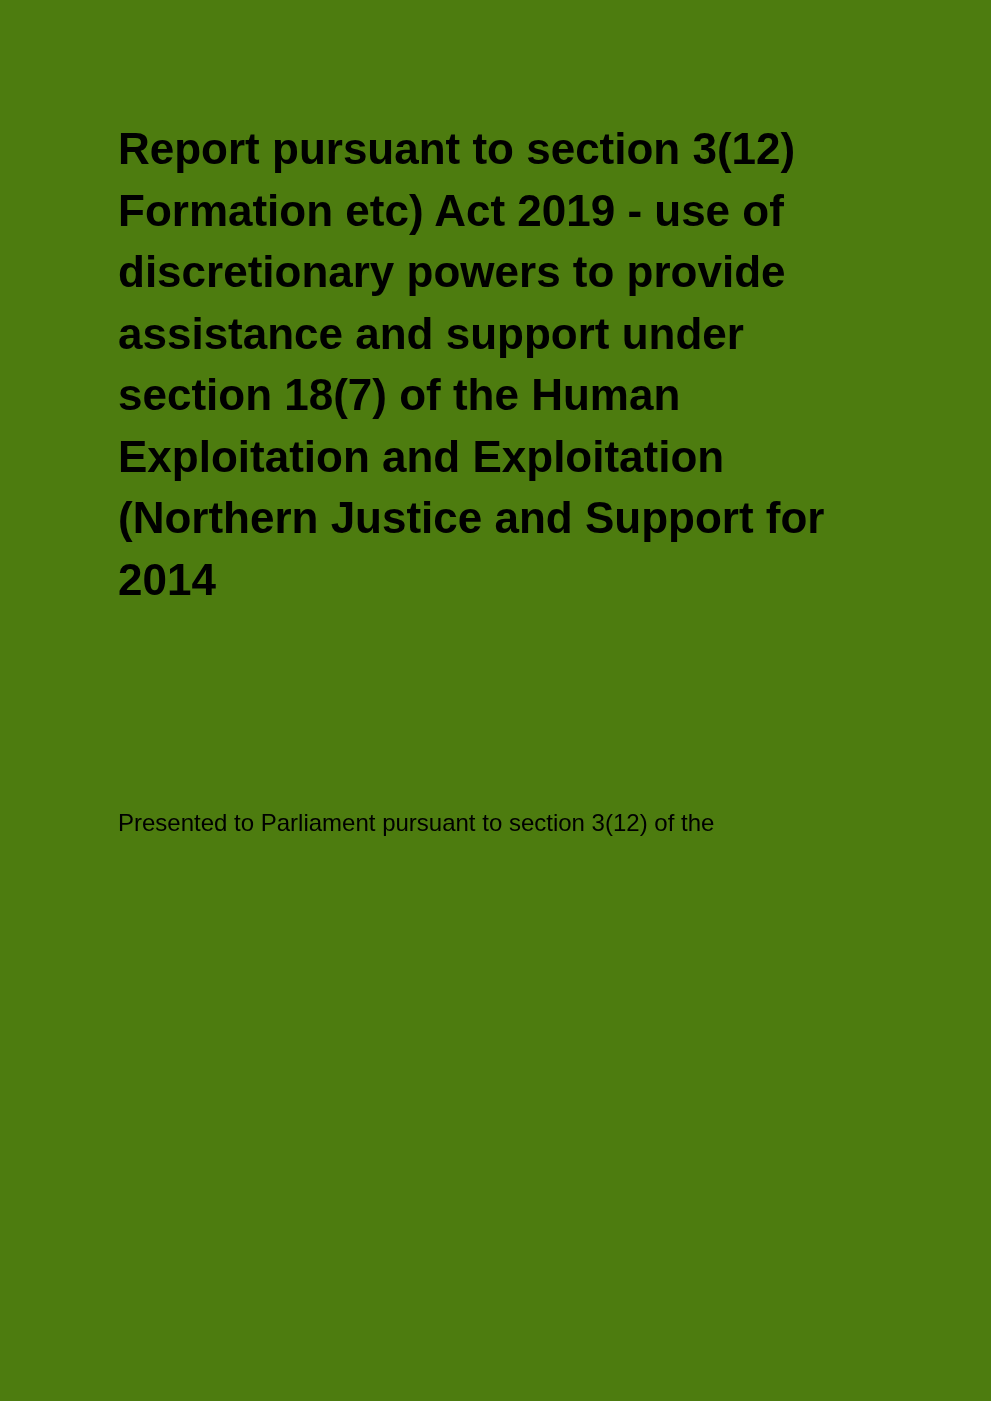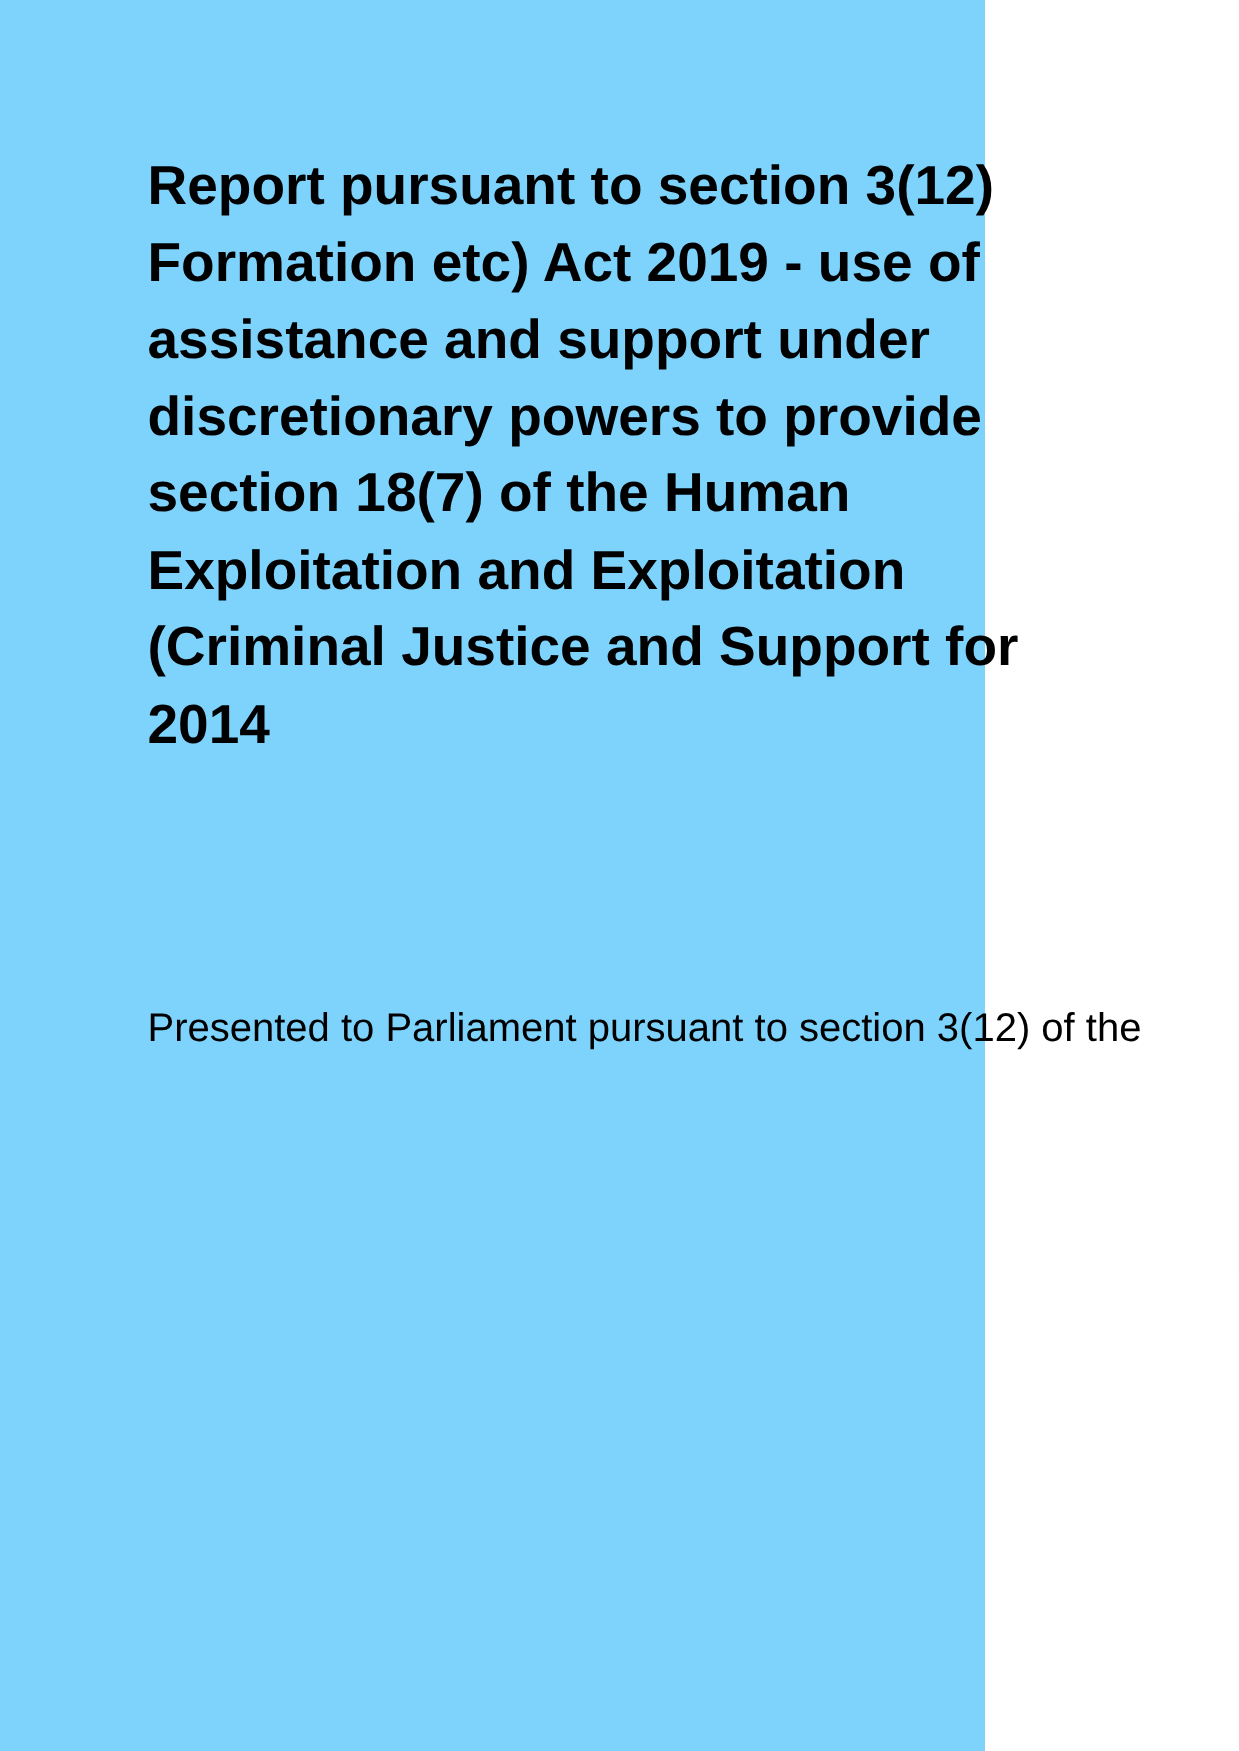--- a/index.html
+++ b/index.html
@@ -11,23 +11,23 @@
       width: 991px;
       height: 1401px;
       position: relative;
       overflow: hidden;
       font-family: "Liberation Sans", sans-serif;
       color: #000000;
     }
     .page {
       position: absolute;
       left: 0; top: 0;
-      width: 788px;
+      width: 991px;
       height: 1401px;
-      background: #7dd3fc;
+      background: #4d7c0f;
     }
     .title {
       position: absolute;
       left: 118px;
       top: 118px;
       width: 800px;
       margin: 0;
       font-family: "Liberation Sans", sans-serif;
       font-weight: bold;
       font-size: 44px;
@@ -40,40 +40,40 @@
       white-space: nowrap;
     }
     .subtitle {
       position: absolute;
       left: 118px;
       top: 805px;
       width: 760px;
       margin: 0;
       font-family: "Liberation Sans", sans-serif;
       font-weight: normal;
-      font-size: 32px;
+      font-size: 24px;
       line-height: 35px;
       color: #000000;
     }
     .subtitle .line {
       display: block;
       white-space: nowrap;
     }
   </style>
 </head>
 <body>
 
 <div class="page">
   <h1 class="title">
     <span class="line">Report pursuant to section 3(12)</span>
     <span class="line">Formation etc) Act 2019 - use of</span>
+    <span class="line">discretionary powers to provide</span>
     <span class="line">assistance and support under</span>
-    <span class="line">discretionary powers to provide</span>
     <span class="line">section 18(7) of the Human</span>
     <span class="line">Exploitation and Exploitation</span>
-    <span class="line">(Criminal Justice and Support for</span>
+    <span class="line">(Northern Justice and Support for</span>
     <span class="line">2014</span>
   </h1>
 
   <p class="subtitle">
     <span class="line">Presented to Parliament pursuant to section 3(12) of the</span>
   </p>
 </div>
 
 </body></html>

